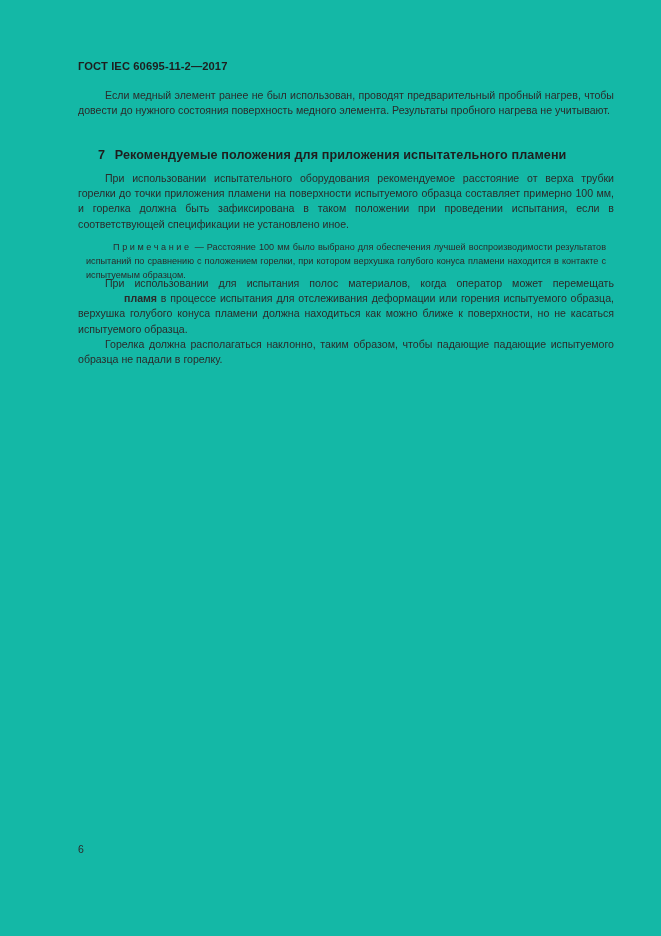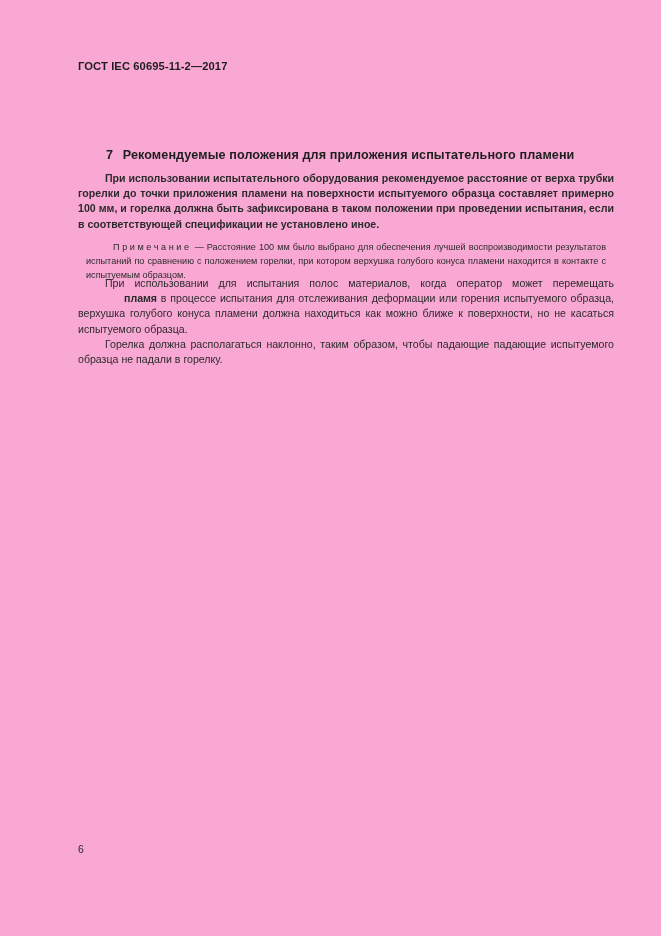--- a/index.html
+++ b/index.html
@@ -13,21 +13,21 @@
       position: relative;
       overflow: hidden;
       font-family: "Liberation Sans", sans-serif;
       color: #2a2a2a;
     }
     .page {
       position: absolute;
       left: 0; top: 0;
       width: 661px;
       height: 936px;
-      background: #f9a8d4;
+      background: #14b8a6;
     }
     .header {
       position: absolute;
       left: 78px;
       top: 60px;
       font-size: 11.2px;
       font-weight: bold;
       color: #1e1e1e;
       letter-spacing: 0.1px;
     }
@@ -39,21 +39,21 @@
     .para {
       font-size: 10.6px;
       line-height: 15.2px;
       text-align: justify;
       text-indent: 27px;
       margin: 0;
       color: #2b2b2b;
     }
     .section-title {
       position: absolute;
-      left: 106px;
+      left: 98px;
       top: 148px;
       font-size: 12.6px;
       font-weight: bold;
       color: #1e1e1e;
       letter-spacing: 0.1px;
     }
     .section-title .num { margin-right: 6px; }
     .note {
       font-size: 9.1px;
       line-height: 13.8px;
@@ -74,27 +74,30 @@
     }
     b { font-weight: bold; padding-left: 46px; }
   </style>
 </head>
 <body>
 
 <div class="page">
 
   <div class="header">ГОСТ IEC 60695-11-2—2017</div>
 
+  <div class="content" style="top:88px;">
+    <p class="para">Если медный элемент ранее не был использован, проводят предварительный пробный нагрев, чтобы довести до нужного состояния поверхность медного элемента. Результаты пробного нагрева не учитывают.</p>
+  </div>
 
   <div class="section-title">
     <span class="num">7</span>
     <span>Рекомендуемые положения для приложения испытательного пламени</span>
   </div>
 
-  <div class="content" style="top:171px;font-weight:bold;">
+  <div class="content" style="top:171px;">
     <p class="para">При использовании испытательного оборудования рекомендуемое расстояние от верха трубки горелки до точки приложения пламени на поверхности испытуемого образца составляет примерно 100 мм, и горелка должна быть зафиксирована в таком положении при проведении испытания, если в соответствующей спецификации не установлено иное.</p>
   </div>
 
   <div class="content" style="top:233px;">
     <p class="note"><span class="note-label">Примечание</span><span> — </span><span>Расстояние 100 мм было выбрано для обеспечения лучшей воспроизводимости результатов испытаний по сравнению с положением горелки, при котором верхушка голубого конуса пламени находится в контакте с испытуемым образцом.</span></p>
   </div>
 
   <div class="content" style="top:276px;">
     <p class="para"><span>При использовании для испытания полос материалов, когда оператор может перемещать </span><b>пламя</b><span> в процессе испытания для отслеживания деформации или горения испытуемого образца, верхушка голубого конуса пламени должна находиться как можно ближе к поверхности, но не касаться испытуемого образца.</span></p>
     <p class="para">Горелка должна располагаться наклонно, таким образом, чтобы падающие падающие испытуемого образца не падали в горелку.</p>

